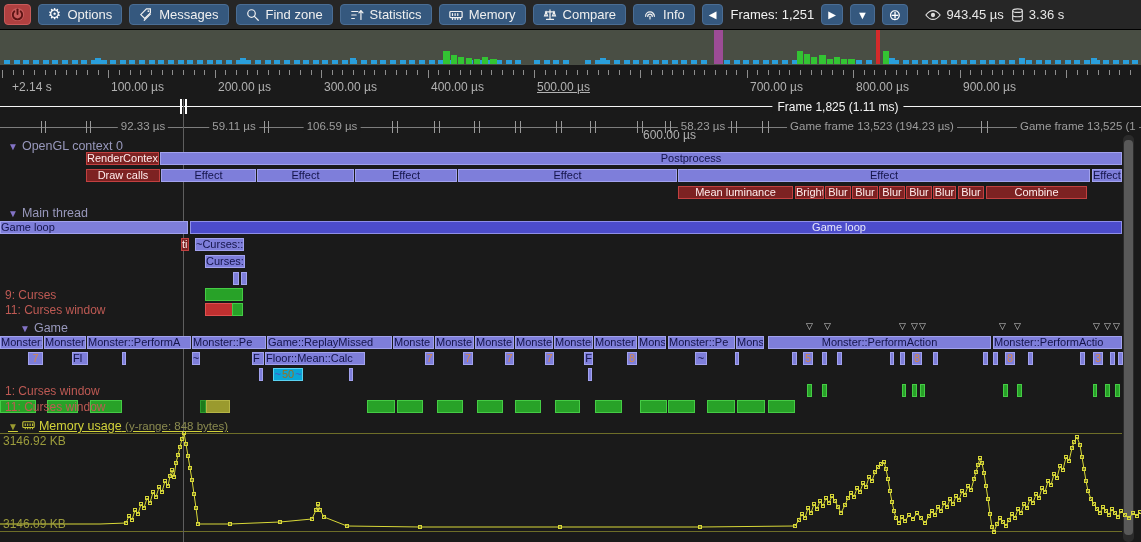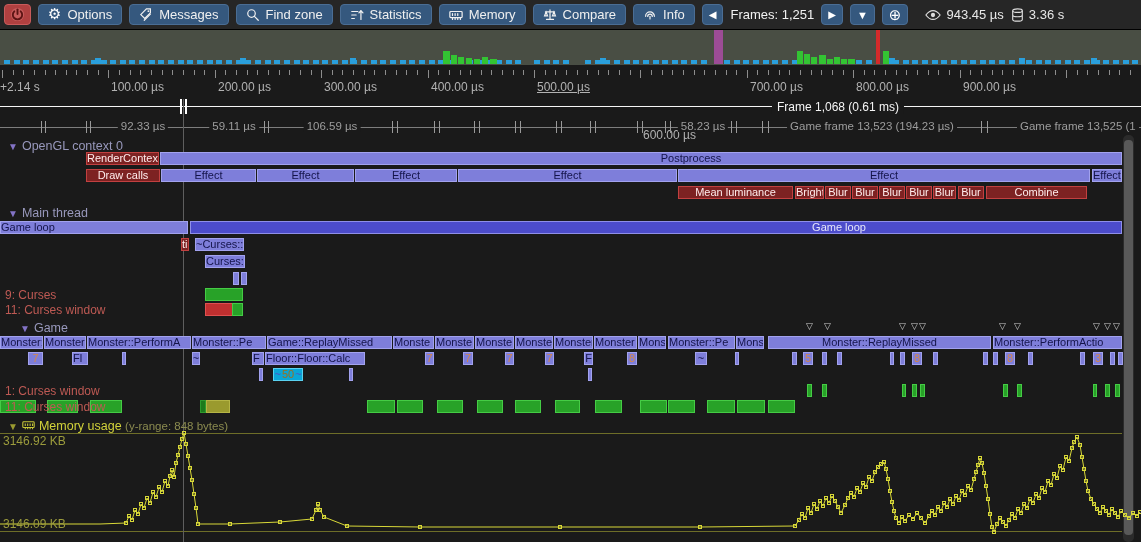--- a/index.html
+++ b/index.html
@@ -33,21 +33,21 @@
   #frame-label{position:absolute;top:100px;transform:translateX(-50%);background:#1a1a1a;color:#f5f5f5;
     font-size:12px;padding:0 5px;white-space:nowrap;}
   #sepline{position:absolute;left:0;top:127px;width:1141px;height:1px;background:#7d7d7d;}
   .septick{position:absolute;top:121px;width:1px;height:12px;background:#9a9a9a;}
   .seplabel{position:absolute;top:120px;transform:translateX(-50%);background:#1a1a1a;color:#9d9d9d;
     font-size:11.5px;padding:0 3px;white-space:nowrap;}
   .seplabel.clip{transform:none;}
   
   .shead{position:absolute;font-size:12.5px;color:#9898bc;white-space:nowrap;}
   .shead .tri{color:#8373c6;font-size:10px;margin-right:4px;}
-  .shead.mem{color:#d2d23a;}
+  .shead.mem{color:#d2d23a;text-decoration:underline;}
   .shead.mem .tri{color:#9a9a30;}
   .shead .note{color:#8c8c50;font-size:11.5px;}
   .bar{position:absolute;height:13px;box-sizing:border-box;font-size:11px;line-height:11px;
     overflow:hidden;white-space:nowrap;display:flex;align-items:center;justify-content:center;cursor:pointer;}
   .bar.left{justify-content:flex-start;}
   .b-purple{background:#7e7eda;border:1px solid #a2a2ee;color:#14144a;}
   .b-dpurple{background:#4c4ccb;border:1px solid #8f8fe8;color:#e6e6fa;}
   .b-red{background:#7d2222;border:1px solid #c24040;color:#ffecec;}
   .b-cyan{background:#0aa6d6;border:1px solid #5ad2f0;color:#9a7020;}
   .b-green{background:#28a228;border:1px solid #45cc45;}
@@ -401,34 +401,34 @@
       <div class="tick" style="left: 1034px; top: 70px; height: 5px;"></div>
       <div class="tick" style="left: 1045px; top: 70px; height: 5px;"></div>
       <div class="tick" style="left: 1055px; top: 70px; height: 5px;"></div>
       <div class="tick" style="left: 1066px; top: 70px; height: 8px;"></div>
       <div class="tick" style="left: 1077px; top: 70px; height: 5px;"></div>
       <div class="tick" style="left: 1087px; top: 70px; height: 5px;"></div>
       <div class="tick" style="left: 1098px; top: 70px; height: 5px;"></div>
       <div class="tick" style="left: 1109px; top: 70px; height: 5px;"></div>
       <div class="tick" style="left: 1119px; top: 70px; height: 5px;"></div>
       <div class="tick" style="left: 1130px; top: 70px; height: 5px;"></div>
-      <div class="rlabel" style="left: 0;">+2.14 s</div>
+      <div class="rlabel" style="left: 12px;">+2.14 s</div>
       <div class="rlabel" style="left: 111px;">100.00 µs</div>
       <div class="rlabel" style="left: 218px;">200.00 µs</div>
       <div class="rlabel" style="left: 324px;">300.00 µs</div>
       <div class="rlabel" style="left: 431px;">400.00 µs</div>
       <div class="rlabel" style="left: 537px; text-decoration: underline;">500.00 µs</div>
       <div class="rlabel" style="left: 643px; margin-top: 48px;">600.00 µs</div>
       <div class="rlabel" style="left: 750px;">700.00 µs</div>
       <div class="rlabel" style="left: 856px;">800.00 µs</div>
       <div class="rlabel" style="left: 963px;">900.00 µs</div>
       <div id="frameline"></div>
       <div class="fmark" style="left: 180px;"></div>
       <div class="fmark" style="left: 185px;"></div>
-      <div id="frame-label" style="left: 838px;">Frame 1,068 (0.61 ms)</div>
+      <div id="frame-label" style="left: 838px;">Frame 1,825 (1.11 ms)</div>
       <div id="sepline"></div>
       <div class="septick" style="left: 41px;"></div>
       <div class="septick" style="left: 45px;"></div>
       <div class="septick" style="left: 86px;"></div>
       <div class="septick" style="left: 90px;"></div>
       <div class="septick" style="left: 264px;"></div>
       <div class="septick" style="left: 268px;"></div>
       <div class="septick" style="left: 392px;"></div>
       <div class="septick" style="left: 397px;"></div>
       <div class="septick" style="left: 434px;"></div>
@@ -512,30 +512,30 @@
       <div class="bar lyr b-purple left" style="left: 267px; width: 125px; top: 336px;">Game::ReplayMissed</div>
       <div class="bar lyr b-purple left" style="left: 393px; width: 41px; top: 336px;">Monste</div>
       <div class="bar lyr b-purple left" style="left: 435px; width: 39px; top: 336px;">Monste</div>
       <div class="bar lyr b-purple left" style="left: 475px; width: 39px; top: 336px;">Monste</div>
       <div class="bar lyr b-purple left" style="left: 515px; width: 38px; top: 336px;">Monste</div>
       <div class="bar lyr b-purple left" style="left: 554px; width: 39px; top: 336px;">Monster</div>
       <div class="bar lyr b-purple left" style="left: 594px; width: 43px; top: 336px;">Monster</div>
       <div class="bar lyr b-purple left" style="left: 638px; width: 28px; top: 336px;">Mons</div>
       <div class="bar lyr b-purple left" style="left: 668px; width: 67px; top: 336px;">Monster::Pe</div>
       <div class="bar lyr b-purple left" style="left: 736px; width: 28px; top: 336px;">Mons</div>
-      <div class="bar lyr b-purple" style="left: 768px; width: 223px; top: 336px;">Monster::ReplayMissed</div>
+      <div class="bar lyr b-purple" style="left: 768px; width: 223px; top: 336px;">Monster::PerformAction</div>
       <div class="bar lyr b-purple left" style="left: 993px; width: 129px; top: 336px;">Monster::PerformActio</div>
       <div class="bar lyr b-purple" style="left: 28px; width: 15px; top: 352px;">
         <span class="num">7</span>
       </div>
       <div class="bar lyr b-purple left" style="left: 72px; width: 16px; top: 352px;">Fl</div>
       <div class="bar lyr b-purple" style="left: 122px; width: 4px; top: 352px;"></div>
       <div class="bar lyr b-purple" style="left: 192px; width: 8px; top: 352px;">~</div>
       <div class="bar lyr b-purple left" style="left: 252px; width: 12px; top: 352px;">F</div>
-      <div class="bar lyr b-purple left" style="left: 265px; width: 100px; top: 352px;">Floor::Floor::Calc</div>
+      <div class="bar lyr b-purple left" style="left: 265px; width: 100px; top: 352px;">Floor::Mean::Calc</div>
       <div class="bar lyr b-purple" style="left: 425px; width: 9px; top: 352px;">
         <span class="num">7</span>
       </div>
       <div class="bar lyr b-purple" style="left: 463px; width: 10px; top: 352px;">
         <span class="num">7</span>
       </div>
       <div class="bar lyr b-purple" style="left: 505px; width: 9px; top: 352px;">
         <span class="num">7</span>
       </div>
       <div class="bar lyr b-purple" style="left: 545px; width: 9px; top: 352px;">

